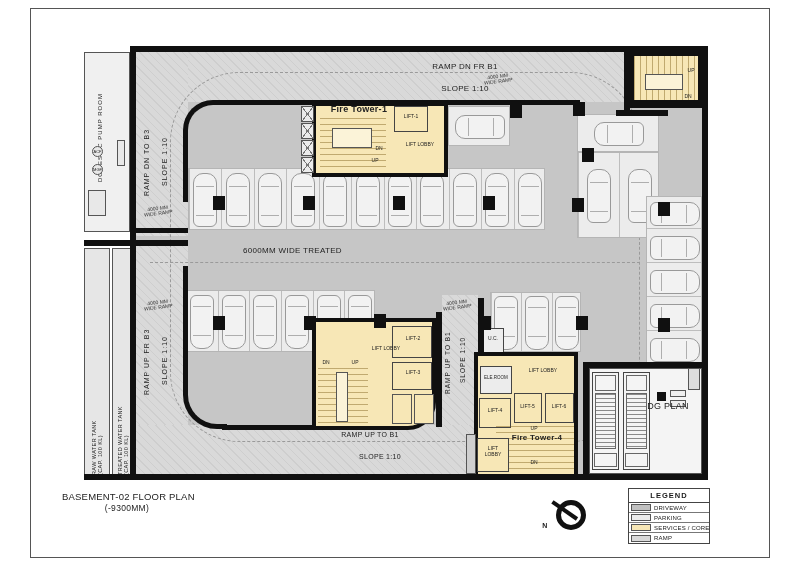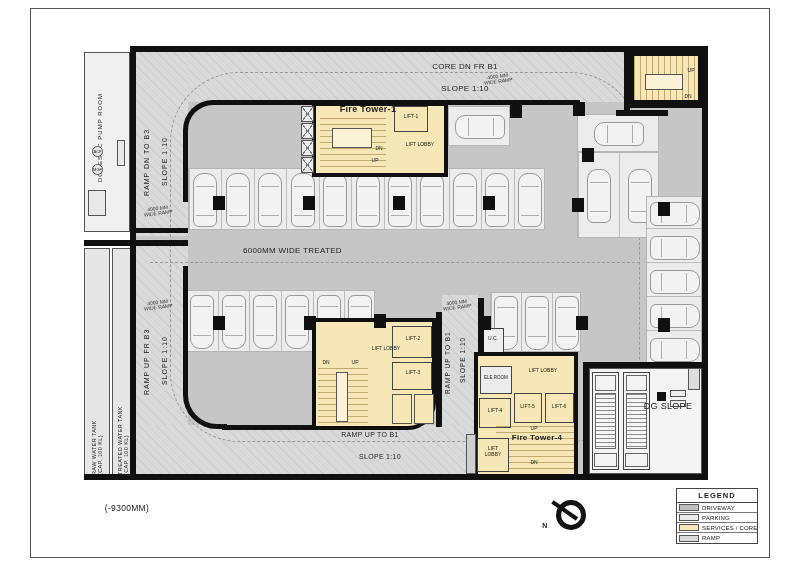--- a/index.html
+++ b/index.html
@@ -53,21 +53,21 @@
   .note{position:absolute;font-size:5px;line-height:5px;color:#333;text-align:center;transform:rotate(-7deg);}
   .gen{position:absolute;border:1px solid #444;background:#f4f4f4;}
   .gen .gtop{position:absolute;left:2px;right:2px;top:2px;height:16px;border:1px solid #666;}
   .gen .gmid{position:absolute;left:2px;right:2px;top:20px;height:56px;border:1px solid #666;
      background-image:repeating-linear-gradient(180deg,#8a8a8a 0 1px,transparent 1px 4px);}
   .gen .gbase{position:absolute;left:1px;right:1px;bottom:2px;height:14px;border:1px solid #666;}
   
   .tank{position:absolute;background:#e6e6e6;border:1px solid #555;display:flex;justify-content:center;}
   .tank .vt{position:static;height:100%;display:flex;align-items:center;font-size:5.5px;letter-spacing:.4px;}
   
-  .legend{position:absolute;left:628px;top:488px;width:82px;border:1px solid #444;background:#fff;margin-left:48px;}
+  .legend{position:absolute;left:628px;top:488px;width:82px;border:1px solid #444;background:#fff;}
   .legend .hd{border-bottom:1px solid #444;text-align:center;font-size:7.5px;font-weight:bold;
       letter-spacing:1px;padding:2px 0;}
   .legend .row{display:flex;align-items:center;height:10px;border-bottom:1px solid #777;}
   .legend .row:last-child{border-bottom:none;}
   .legend .sw{width:20px;height:7px;border:1px solid #555;margin:0 3px 0 2px;flex:0 0 auto;}
   .legend .lb{font-size:6px;letter-spacing:.2px;white-space:nowrap;}
   
   .north-circle{position:absolute;left:556px;top:500px;width:30px;height:30px;border:5px solid #111;border-radius:50%;}
   .north-line{position:absolute;left:547px;top:517px;width:30px;height:4px;background:#111;
       transform:rotate(35deg);transform-origin:right center;}
@@ -314,21 +314,21 @@
       <div class="col" style="left: 304px; top: 316px;"></div>
       <div class="col" style="left: 374px; top: 314px;"></div>
       <div class="col" style="left: 479px; top: 316px;"></div>
       <div class="col" style="left: 576px; top: 316px;"></div>
       <div class="col" style="left: 582px; top: 148px;"></div>
       <div class="col" style="left: 572px; top: 198px;"></div>
       <div class="col" style="left: 658px; top: 202px;"></div>
       <div class="col" style="left: 658px; top: 318px;"></div>
     </div>
 
-  <div class="t" style="left:395px;top:63px;width:140px;">CORE DN FR B1</div>
+  <div class="t" style="left:395px;top:63px;width:140px;">RAMP DN FR B1</div>
   <div class="t" style="left:400px;top:85px;width:130px;">SLOPE 1:10</div>
   <div class="note" style="left:478px;top:74px;width:40px;">
     <span>4000 MM</span><br>
     <span>WIDE RAMP</span>
   </div>
   <div class="vt" style="left:143px;top:112px;height:100px;">RAMP DN TO B3</div>
   <div class="vt" style="left:161px;top:122px;height:80px;">SLOPE 1:10</div>
   <div class="note" style="left:138px;top:206px;width:40px;">
     <span>4000 MM</span><br>
     <span>WIDE RAMP</span>
@@ -342,21 +342,21 @@
   <div class="t" style="left:230px;top:247px;width:125px;">6000MM WIDE TREATED</div>
   <div class="t" style="left:325px;top:431px;width:90px;font-size:7px;">RAMP UP TO B1</div>
   <div class="t" style="left:340px;top:453px;width:80px;font-size:7px;">SLOPE 1:10</div>
   <div class="vt" style="left:444px;top:318px;height:90px;font-size:6.5px;">RAMP UP TO B1</div>
   <div class="vt" style="left:459px;top:322px;height:75px;font-size:6.5px;">SLOPE 1:10</div>
   <div class="note" style="left:438px;top:300px;width:38px;">
     <span>4000 MM</span><br>
     <span>WIDE RAMP</span>
   </div>
 
-  <div class="t" style="left:313px;top:105px;width:110px;font-size:9px;font-weight:bold;">Fire Tower-1</div>
+  <div class="t" style="left:304px;top:105px;width:110px;font-size:9px;font-weight:bold;">Fire Tower-1</div>
   <div class="t small" style="left:396px;top:114px;width:30px;">LIFT-1</div>
   <div class="t small" style="left:400px;top:142px;width:40px;">LIFT LOBBY</div>
   <div class="t small" style="left:372px;top:146px;width:14px;">DN</div>
   <div class="t small" style="left:368px;top:158px;width:14px;">UP</div>
   <div class="t small" style="left:684px;top:68px;width:14px;">UP</div>
   <div class="t small" style="left:681px;top:94px;width:14px;">DN</div>
 
   <div class="t small" style="left:366px;top:346px;width:40px;">LIFT LOBBY</div>
   <div class="t small" style="left:394px;top:336px;width:38px;">LIFT-2</div>
   <div class="t small" style="left:394px;top:370px;width:38px;">LIFT-3</div>
@@ -366,22 +366,23 @@
 
   <div class="t tiny" style="left:481px;top:376px;width:30px;">ELE.ROOM</div>
   <div class="t small" style="left:514px;top:368px;width:58px;">LIFT LOBBY</div>
   <div class="t small" style="left:480px;top:408px;width:30px;">LIFT-4</div>
   <div class="t small" style="left:513px;top:404px;width:29px;">LIFT-5</div>
   <div class="t small" style="left:544px;top:404px;width:30px;">LIFT-6</div>
   <div class="t" style="left:498px;top:434px;width:78px;font-size:8px;font-weight:bold;">Fire Tower-4</div>
   <div class="t small" style="left:527px;top:426px;width:14px;">UP</div>
   <div class="t small" style="left:527px;top:460px;width:14px;">DN</div>
   <div class="t small" style="left:479px;top:446px;width:28px;">LIFT LOBBY</div>
-  <div class="t" style="left:636px;top:402px;width:64px;font-size:9px;">DG SLOPE</div>
-
+  <div class="t" style="left:636px;top:402px;width:64px;font-size:9px;">DG PLAN</div>
+
+  <div class="t" style="left:62px;top:492px;width:200px;text-align:left;font-size:9.5px;letter-spacing:.2px;">BASEMENT-02 FLOOR PLAN</div>
   <div class="t" style="left:62px;top:504px;width:130px;font-size:8.5px;">(-9300MM)</div>
 
   <div class="north-circle"></div>
   <div class="north-line"></div>
   <div class="t" style="left:539px;top:522px;width:12px;font-size:7px;font-weight:bold;">N</div>
 
   <div class="legend">
     <div class="hd">LEGEND</div>
     <div id="legend-rows">
         <div class="row">

